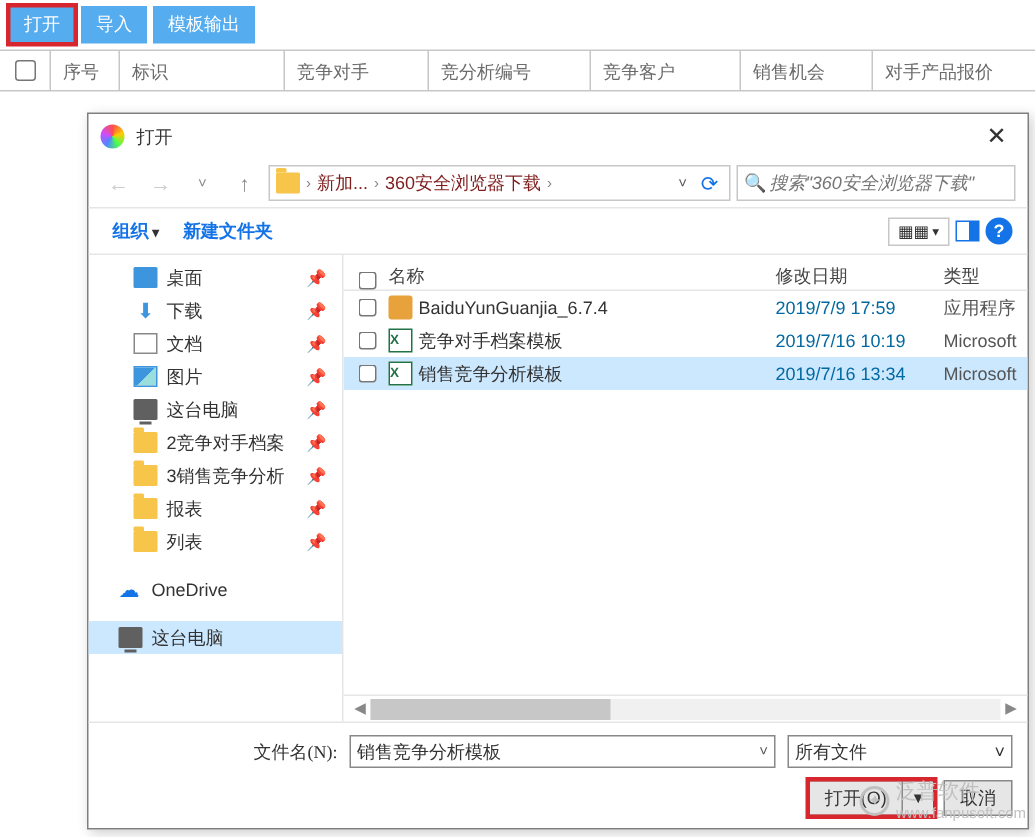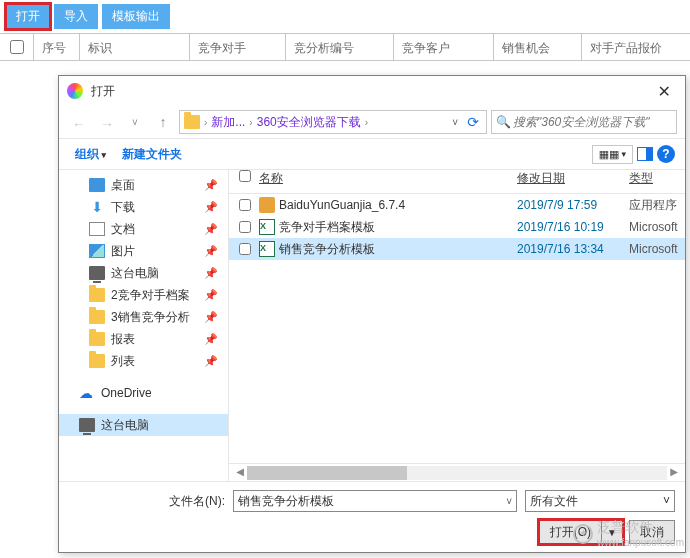--- a/index.html
+++ b/index.html
@@ -30,21 +30,21 @@
     .title-text { flex:1; font-size:12px; color:#333; }
     .close-x { font-size:16px; color:#333; padding:0 6px; cursor:pointer; font-family: Arial; }
     
     .navbar { display:flex; align-items:center; height:32px; padding:0 8px; gap:4px; }
     .nav-btn { width:24px; height:24px; display:flex; align-items:center; justify-content:center; color:#888; cursor:pointer; font-size:14px; }
     .nav-btn.disabled { color:#ccc; }
     .up-btn { border:1px solid transparent; }
     .path { flex:1; display:flex; align-items:center; border:1px solid #c7c7c7; height:24px; padding:0 4px; gap:4px; }
     .path .folder-ic { width:16px; height:14px; background:#f7c54a; border-radius:1px; position:relative; }
     .path .folder-ic::before { content:''; position:absolute; top:-3px; left:0; width:7px; height:3px; background:#f7c54a; border-radius:1px 1px 0 0;}
-    .crumb { color:#6d28d9; font-size:12px; }
+    .crumb { color:#7f1d1d; font-size:12px; }
     .sep { color:#888; font-size:10px; }
     .path-dd { margin-left:auto; color:#555; font-size:10px; padding:0 2px;}
     .refresh { color:#1473e6; }
     .search-box { display:flex; align-items:center; border:1px solid #c7c7c7; height:24px; width:186px; padding:0 4px;}
     .search-ic { color:#888; font-size:12px; margin-right:2px;}
     .search-input { border:none; outline:none; font-size:12px; flex:1; color:#888; font-style:italic;}
     
     .cmdbar { display:flex; align-items:center; height:32px; border-top:1px solid #e6e6e6; border-bottom:1px solid #e6e6e6; padding:0 10px; gap:4px;}
     .cmdbar .lnk { color:#1473e6; font-size:12px; cursor:pointer; padding:2px 6px;font-weight:bold;}
     .cmdbar .lnk-dd::after { content:' ▾'; font-size:9px; color:#333;}
@@ -65,21 +65,21 @@
     .ic-folder::before { content:''; position:absolute; top:-3px; left:0; width:7px; height:3px; background:#f7c54a; border-radius:1px 1px 0 0;}
     .ic-desk { background:#3c95dd; border-radius:1px;}
     .ic-dl { color:#3c95dd; font-size:14px; line-height:14px; text-align:center;}
     .ic-doc { border:1px solid #888; background:#fff;}
     .ic-pic { border:1px solid #3c95dd; background:linear-gradient(135deg,#3c95dd 50%,#9dd 50%);}
     .ic-pc { background:#606060; border-radius:1px; position:relative;}
     .ic-pc::after { content:''; position:absolute; bottom:-3px; left:4px; width:8px; height:2px; background:#606060;}
     .ic-cloud { color:#1473e6; font-size:14px; line-height:14px;}
     
     .filelist { flex:1; display:flex; flex-direction:column; min-width:0;}
-    .fl-hdr { display:flex; height:24px; align-items:flex-start; border-bottom:1px solid #e6e6e6; padding-left:10px; font-size:12px; color:#444;text-decoration:underline;}
+    .fl-hdr { display:flex; height:24px; align-items:flex-end; border-bottom:1px solid #e6e6e6; padding-left:10px; font-size:12px; color:#444;}
     .fh-chk { width:20px; display:flex; align-items:center;}
     .fh-chk input { width:12px; height:12px;}
     .fh1 { width:258px; }
     .fh2 { width:112px; }
     .fh3 { flex:1; }
     .fl-body { flex:1; overflow:hidden;}
     .fl-row { display:flex; height:22px; align-items:center; padding-left:10px; font-size:12px; cursor:pointer;}
     .fl-row.sel { background:#cce8ff; }
     .fr-chk { width:20px; display:flex; align-items:center;}
     .fr-chk input { width:12px; height:12px;}
@@ -90,21 +90,21 @@
     .ic-xls { width:16px; height:16px; background:#fff; border:1px solid #217346; position:relative;}
     .ic-xls::after { content:'X'; position:absolute; left:0; top:1px; font-size:9px; color:#217346; font-weight:bold; background:#fff;}
     
     .scroll-h { height:18px; border-top:1px solid #e6e6e6; display:flex; align-items:center; padding:0 4px;}
     .sc-arr { width:14px; height:14px; color:#888; text-align:center; font-size:10px; cursor:pointer;}
     .sc-track { flex:1; height:14px; background:#f0f0f0; position:relative;}
     .sc-thumb { position:absolute; left:0; top:0; bottom:0; width:160px; background:#c7c7c7;}
     
     .footer { border-top:1px solid #e6e6e6; padding:8px 10px;}
     .fn-row { display:flex; align-items:center; gap:8px; margin-bottom:8px;}
-    .fn-lbl { margin-left:100px; font-size:12px;}
+    .fn-lbl { margin-left:100px; font-size:12px;font-family:Liberation Serif, serif;}
     .fn-input { flex:1; border:1px solid #888; height:22px; padding:0 4px; font-size:12px; display:flex; align-items:center; justify-content:space-between;}
     .fn-input .dd { font-size:10px; color:#555;}
     .filter { width:150px; border:1px solid #888; height:22px; padding:0 4px; font-size:12px; display:flex; align-items:center; justify-content:space-between;}
     .btn-row { display:flex; justify-content:flex-end; gap:6px; align-items:center;}
     .dlg-btn { border:1px solid #888; background:#e6e6e6; height:24px; padding:0 10px; font-size:12px; cursor:pointer; display:flex; align-items:center;}
     .dlg-btn.split { padding:0;}
     .dlg-btn.split .main { padding:0 10px; border-right:1px solid #888; height:100%; display:flex; align-items:center;}
     .dlg-btn.split .dd { padding:0 5px; font-size:10px;}
     .dlg-btn.hl { outline:3px solid #d7262d; outline-offset:-1px;}
     

